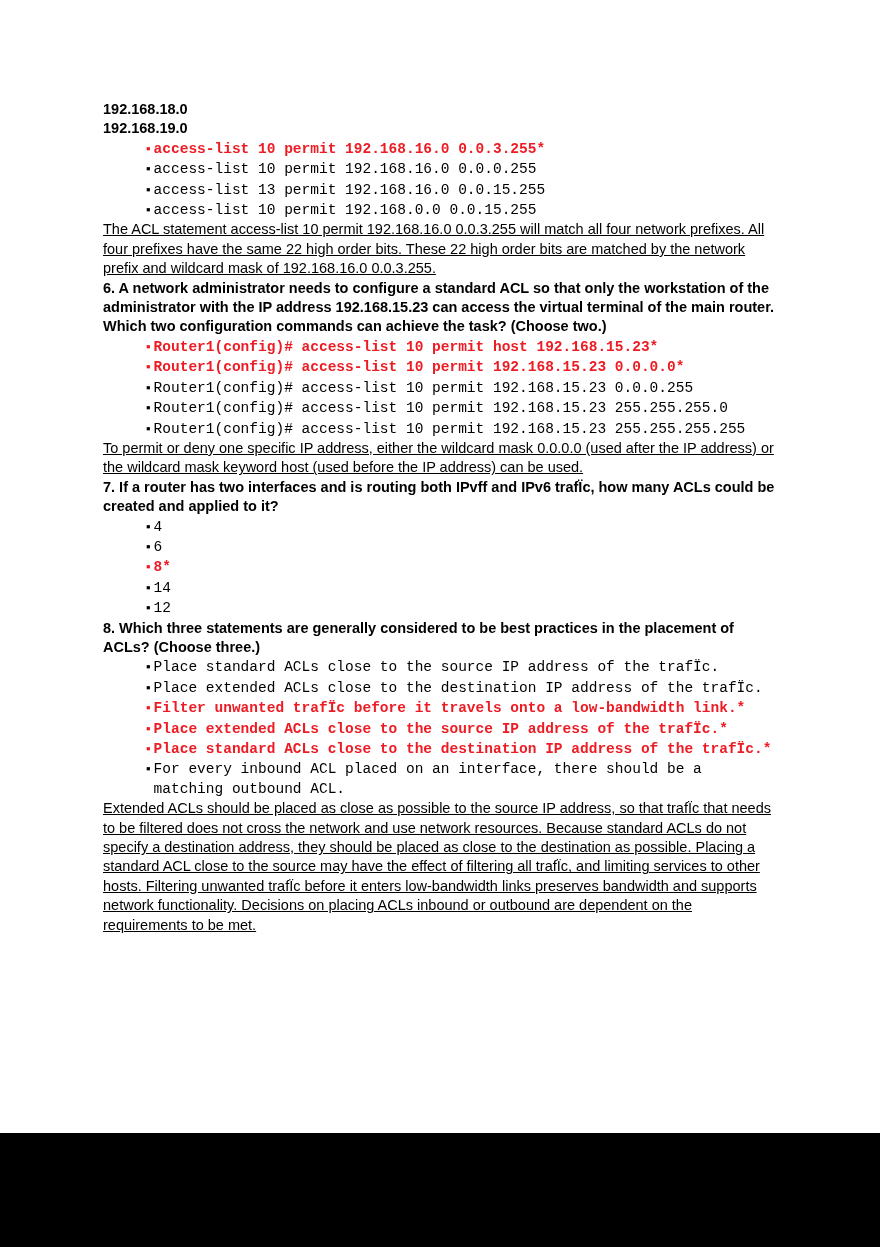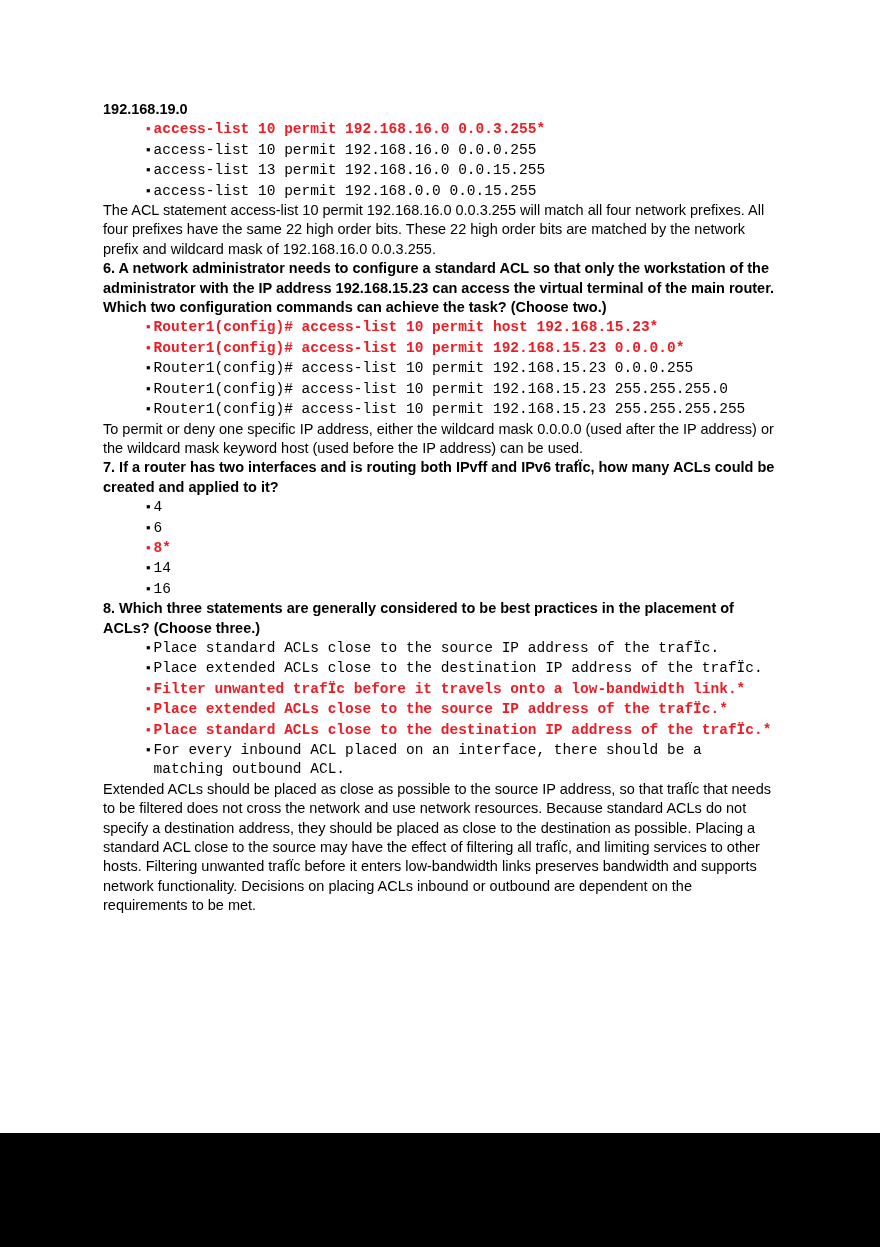--- a/index.html
+++ b/index.html
@@ -22,21 +22,21 @@
   }
   .content {
     color: #000000;
     font-size: 14.5px;
     line-height: 19.4px;
     width: 677px;
   }
   .block { margin: 0; }
   .bold-line { font-weight: 700; }
   .question { font-weight: 700; }
-  .paragraph { font-weight: 400; }
+  .paragraph { font-weight: 400; text-decoration: underline; }
   .bullet, .bullet-correct {
     padding-left: 43px;
     display: flex;
     align-items: baseline;
   }
   .marker {
     flex: 0 0 auto;
     margin-right: 3px;
     font-size: 13px;
   }
@@ -47,20 +47,21 @@
     width: 880px;
     height: 114px;
     background: #000000;
   }
 </style>
 </head>
 <body>
 
 <div class="paper">
   <div class="content" id="doc-content">
+      <div class="block bold-line">192.168.18.0</div>
       <div class="block bold-line">192.168.19.0</div>
       <div class="block bullet-correct">
         <span class="marker">▪</span>
         <span class="btext">access-list 10 permit 192.168.16.0 0.0.3.255*</span>
       </div>
       <div class="block bullet">
         <span class="marker">▪</span>
         <span class="btext">access-list 10 permit 192.168.16.0 0.0.0.255</span>
       </div>
       <div class="block bullet">
@@ -106,21 +107,21 @@
       <div class="block bullet-correct">
         <span class="marker">▪</span>
         <span class="btext">8*</span>
       </div>
       <div class="block bullet">
         <span class="marker">▪</span>
         <span class="btext">14</span>
       </div>
       <div class="block bullet">
         <span class="marker">▪</span>
-        <span class="btext">16</span>
+        <span class="btext">12</span>
       </div>
       <div class="block question">8. Which three statements are generally considered to be best practices in the placement of ACLs? (Choose three.)</div>
       <div class="block bullet">
         <span class="marker">▪</span>
         <span class="btext">Place standard ACLs close to the source IP address of the trafÏc.</span>
       </div>
       <div class="block bullet">
         <span class="marker">▪</span>
         <span class="btext">Place extended ACLs close to the destination IP address of the trafÏc.</span>
       </div>

